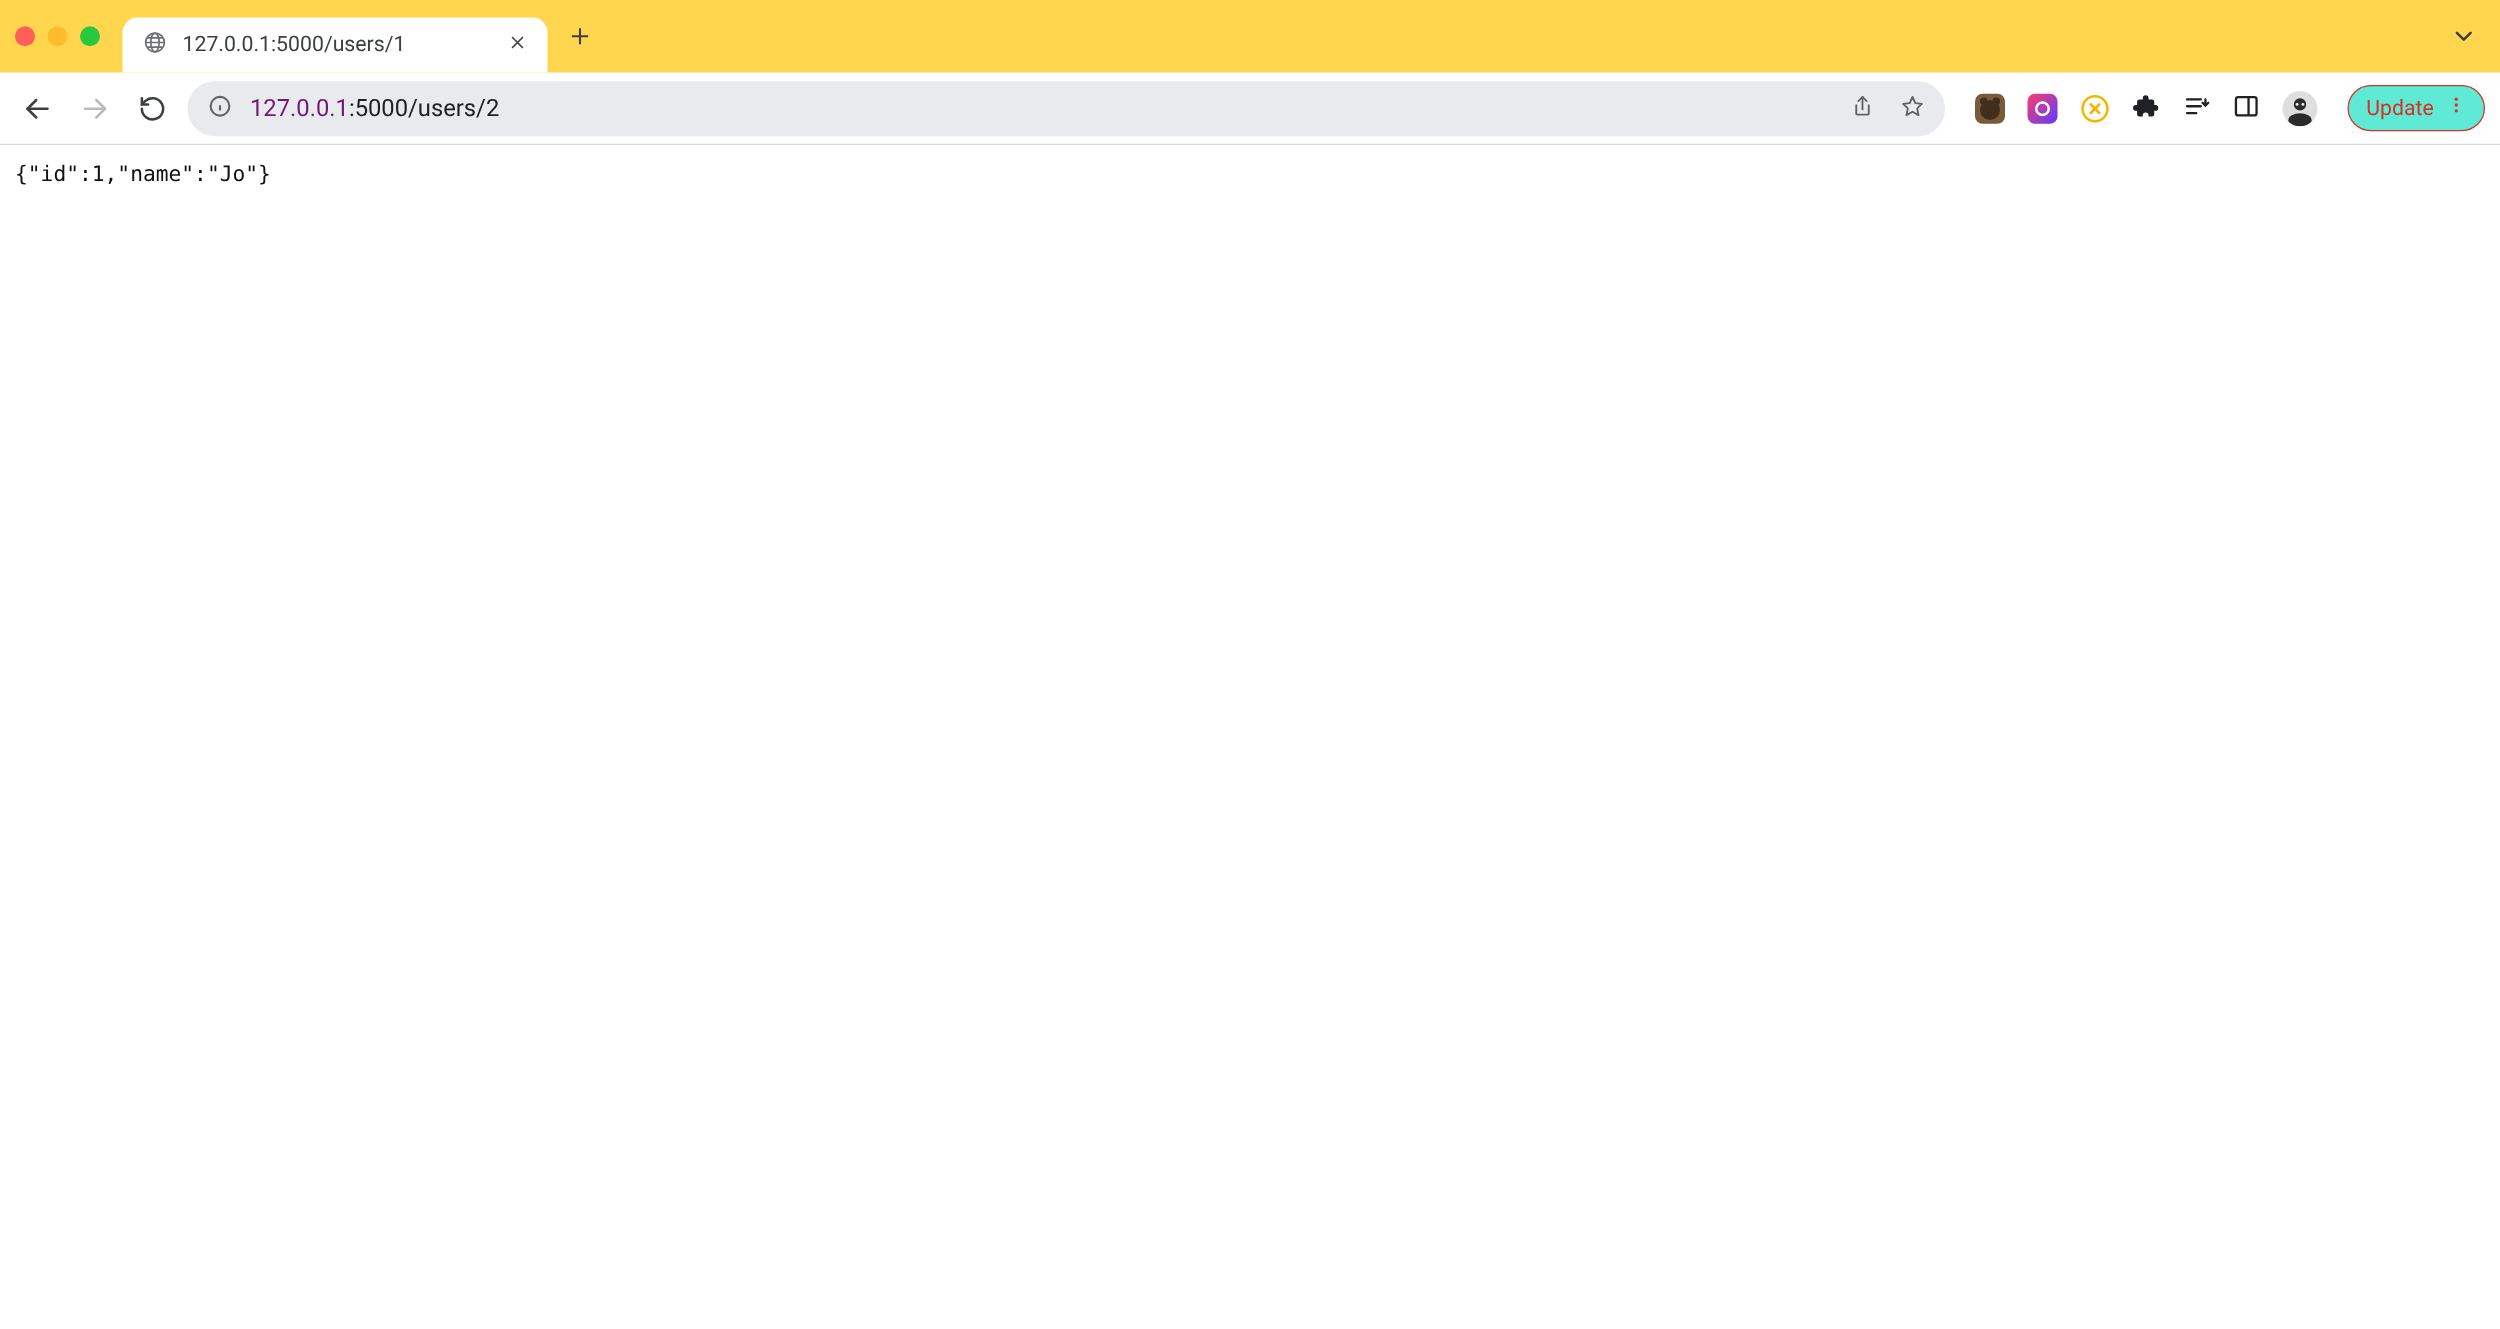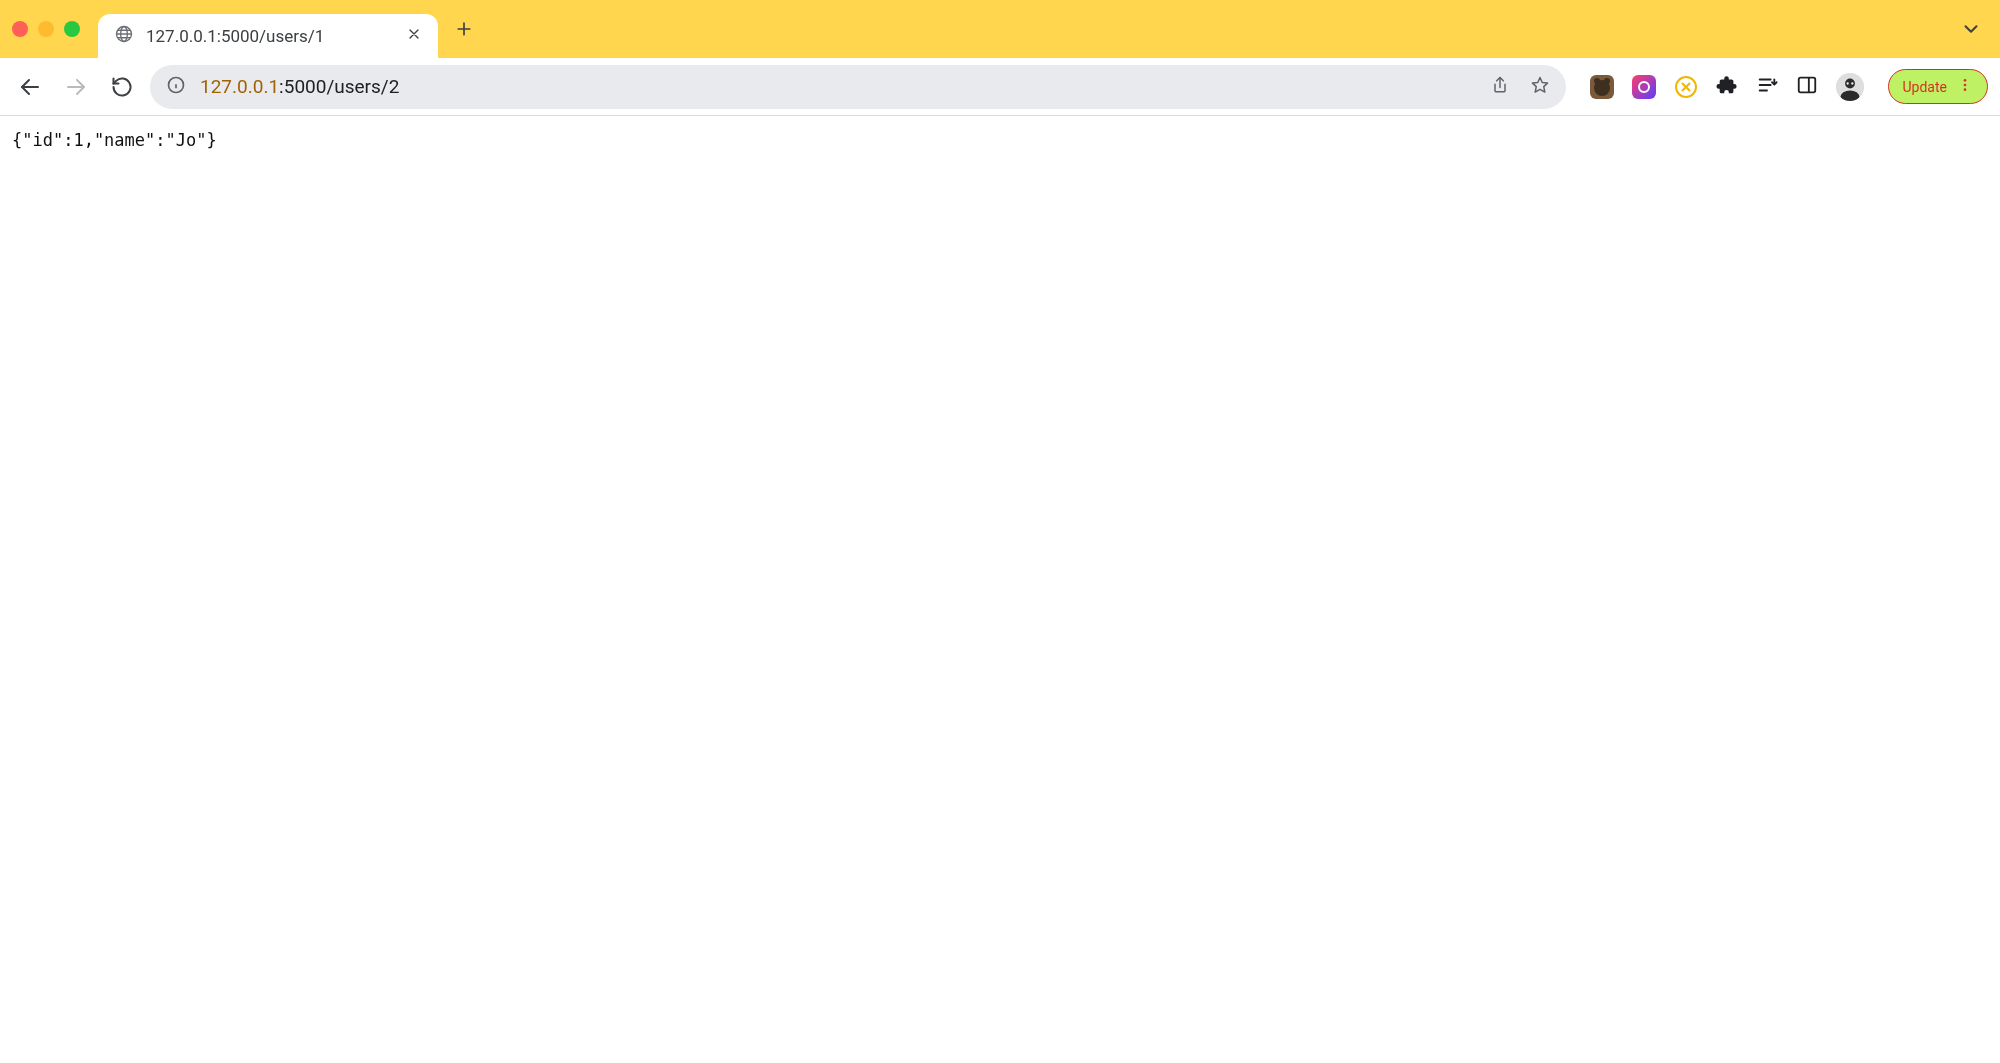--- a/index.html
+++ b/index.html
@@ -28,33 +28,33 @@
                display:flex; align-items:center; padding:0 12px; gap:10px; }
     .nav-btn { width:36px; height:36px; display:flex; align-items:center; justify-content:center;
                color:#3c4043; border-radius:50%; }
     .nav-btn.disabled { opacity:.35; }
     .nav-btn svg { width:24px; height:24px; }
 
     .omnibox { flex:1; height:44px; background:#e9eaed; border-radius:22px;
                display:flex; align-items:center; padding:0 16px; gap:14px; }
     .omnibox svg { width:20px; height:20px; }
     .url-text { font-size:19px; color:#202124; }
-    .url-dim  { color:#a16207; }
+    .url-dim  { color:#701a75; }
     .omni-actions { margin-left:auto; display:flex; gap:20px; align-items:center; }
 
     .ext-group { display:flex; align-items:center; gap:18px; margin-left:14px; }
     .ext-icon { width:24px; height:24px; border-radius:6px; display:flex;
                 align-items:center; justify-content:center; font-size:15px; }
 
     .avatar { width:28px; height:28px; border-radius:50%; background:#e2e2e2;
               display:flex; align-items:center; justify-content:center; overflow:hidden; }
     .avatar svg { width:28px; height:28px; }
 
-    .update-btn { border:1.5px solid #d93025; color:#d93025; background:#bef264;
-                  border-radius:20px; padding:7px 14px; font-size:14px;
+    .update-btn { border:1.5px solid #d93025; color:#d93025; background:#5eead4;
+                  border-radius:20px; padding:7px 14px; font-size:17px;
                   display:flex; align-items:center; gap:10px; margin-left:6px; }
     .update-btn .menu-dots svg { width:16px; height:16px; }
 
     .content { padding:14px 12px; font-family:ui-monospace,Menlo,Consolas,monospace;
                font-size:17px; color:#111; white-space:pre; }
   </style>
 </head>
 <body>
 
 <div class="tab-strip">

